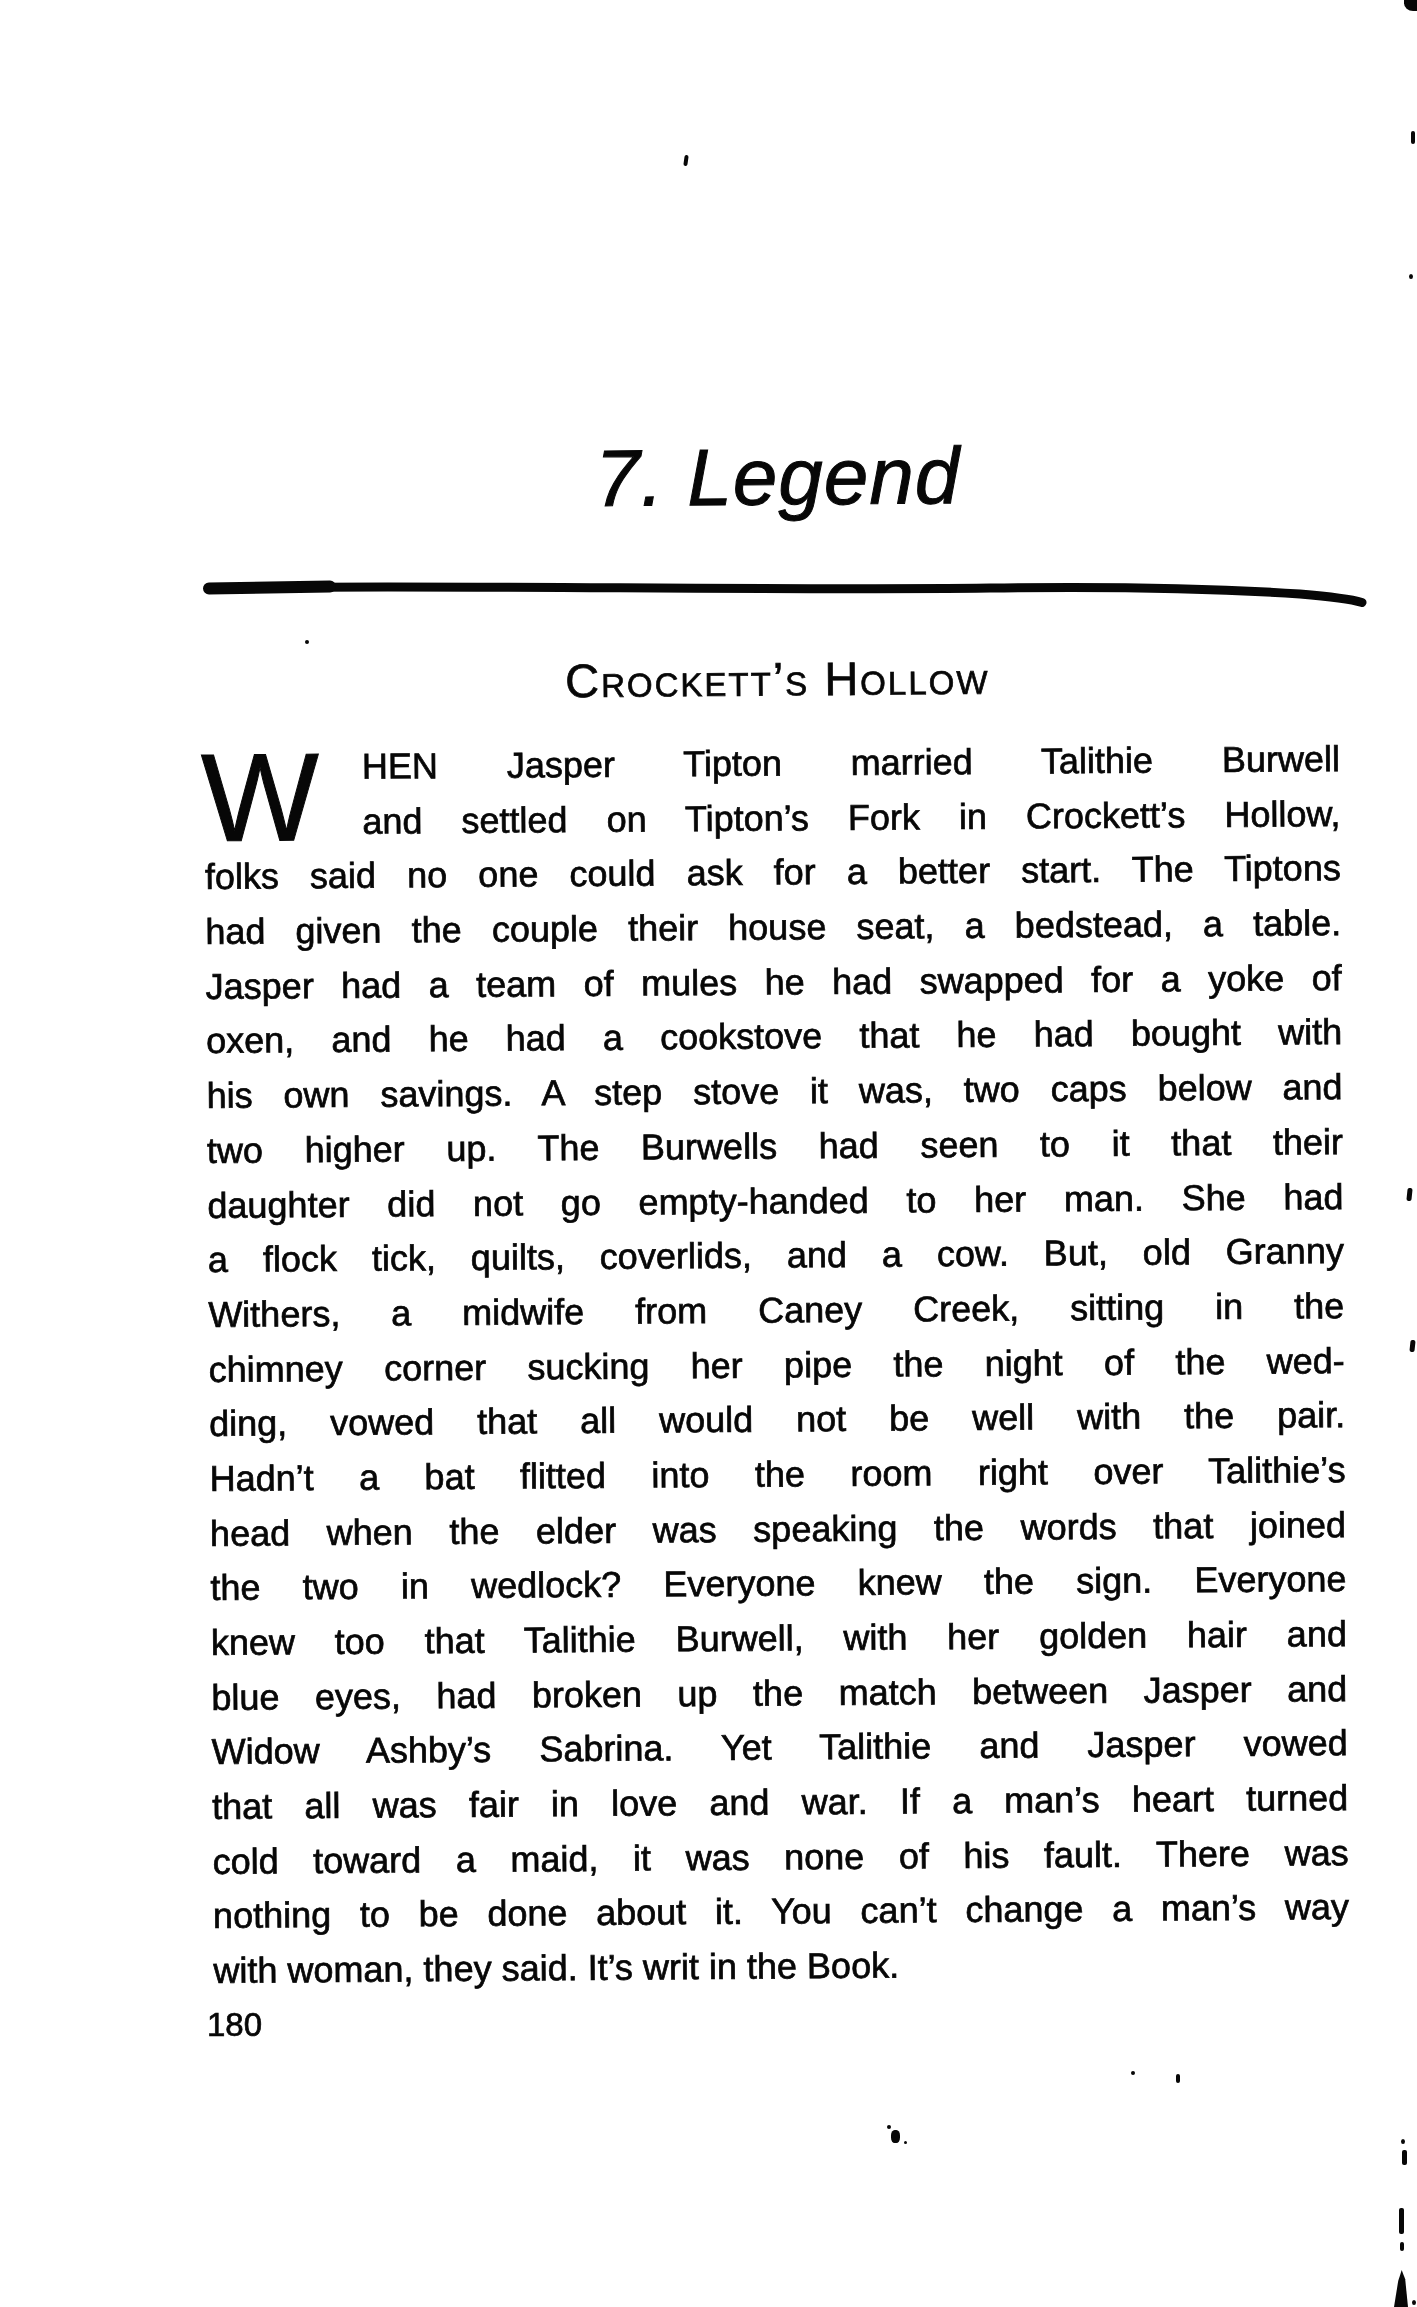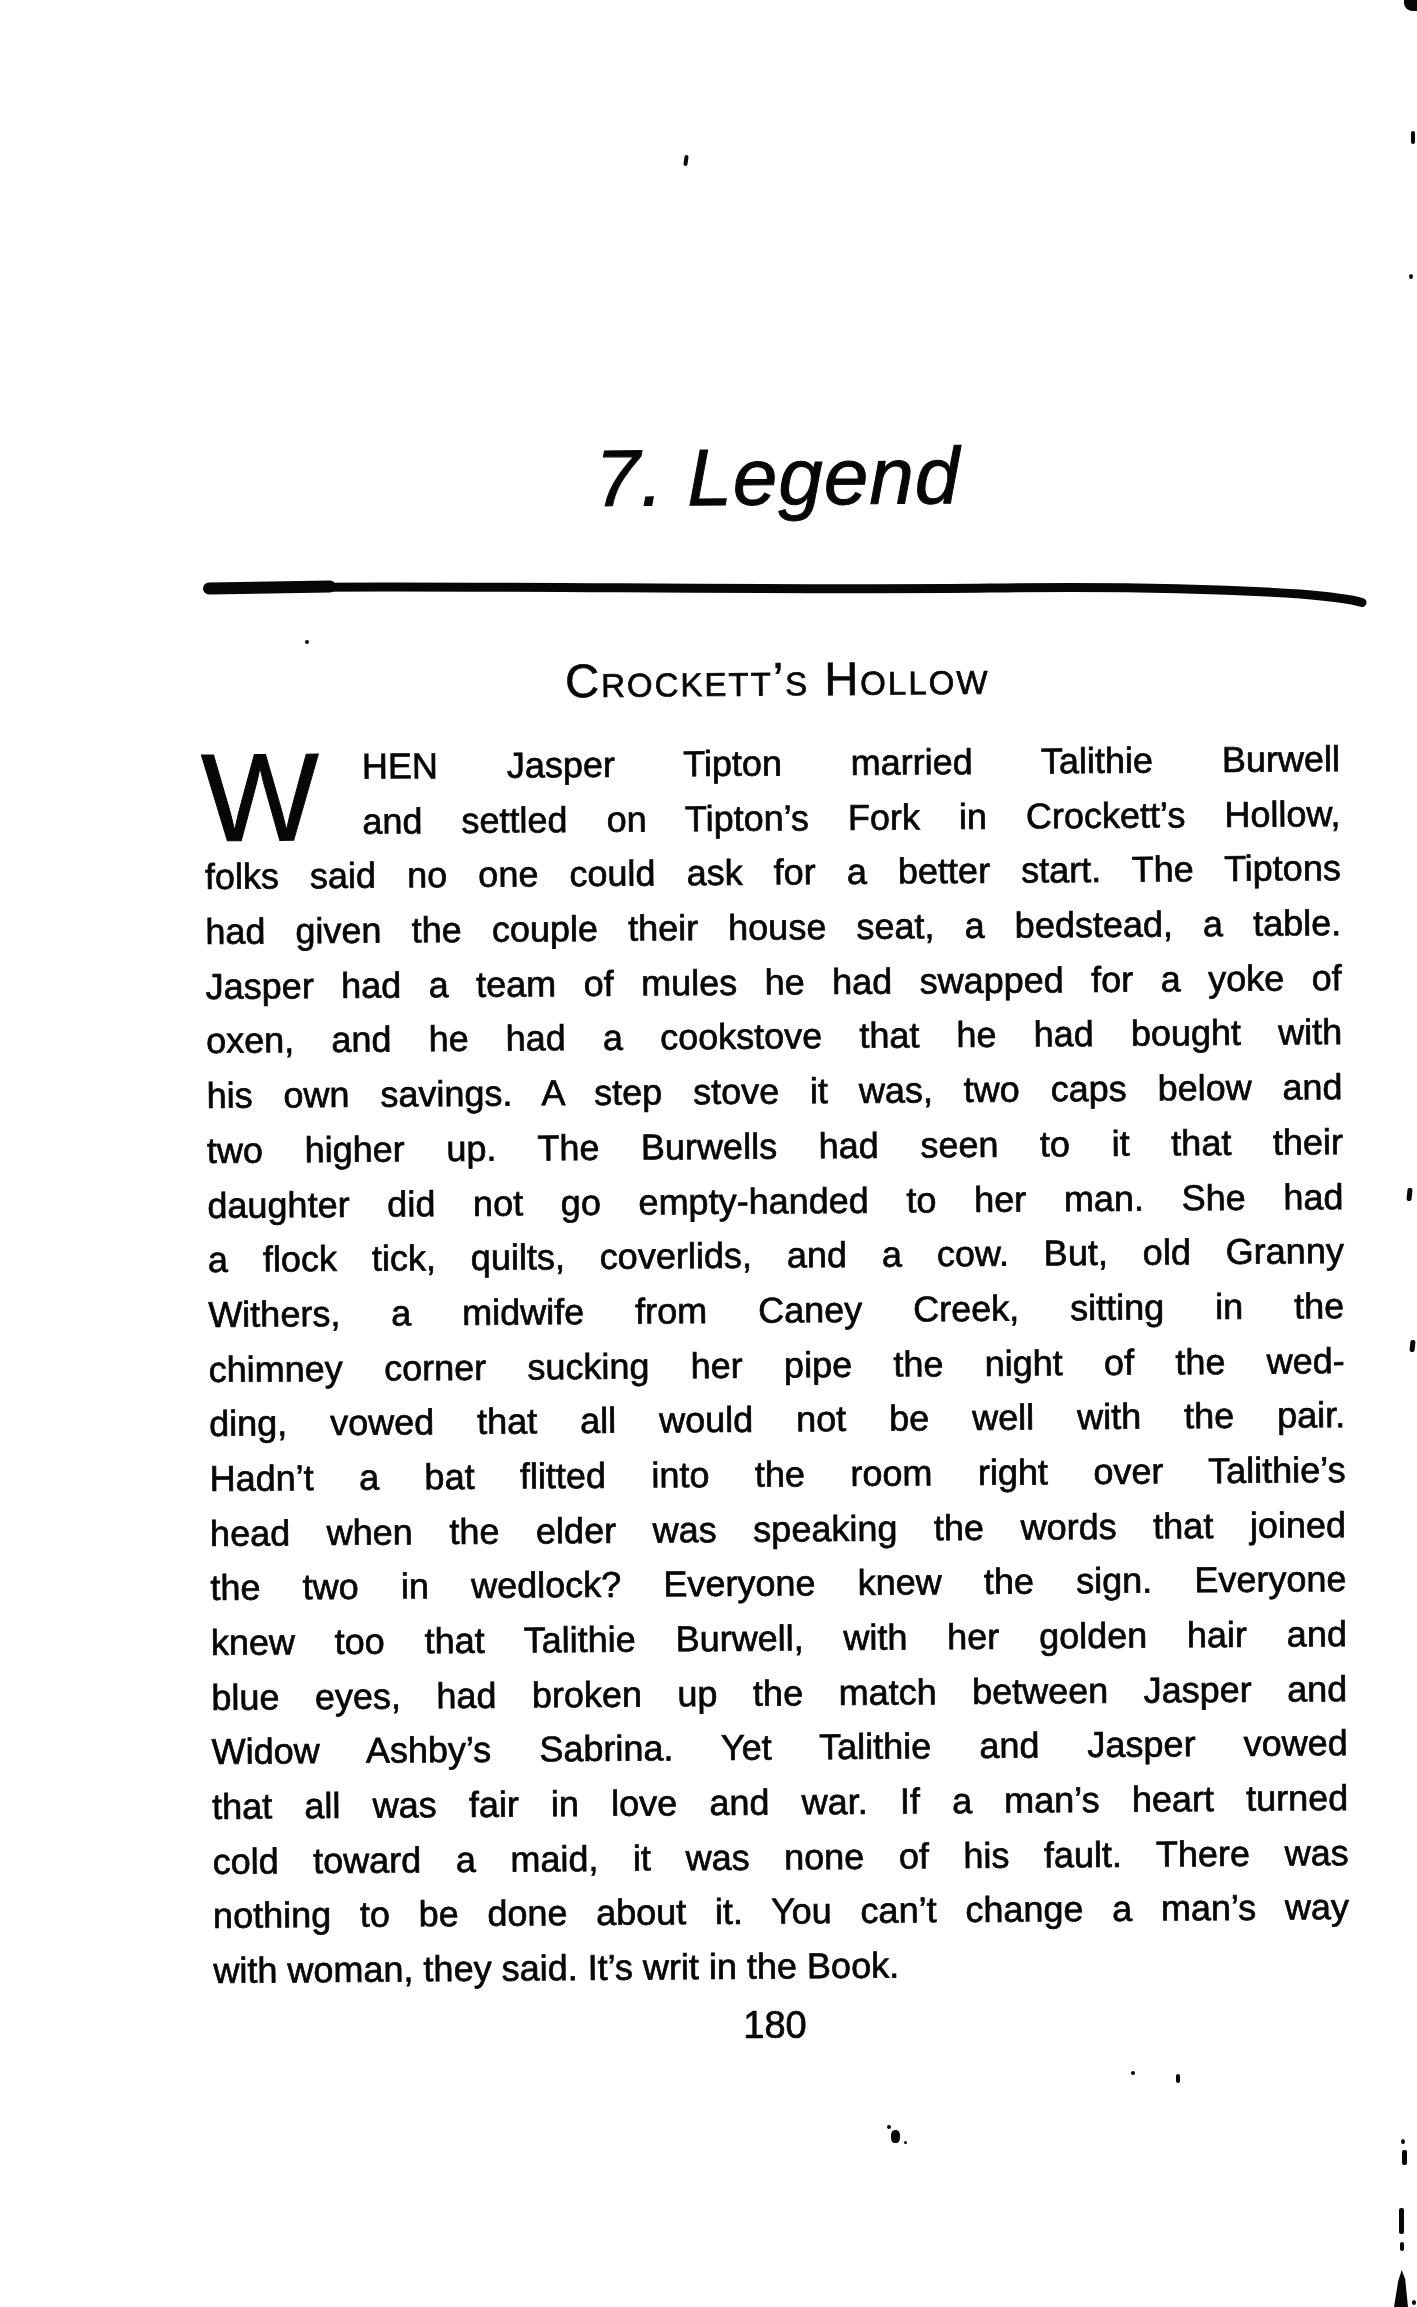--- a/index.html
+++ b/index.html
@@ -44,21 +44,21 @@
   }
   .line.dc{margin-left:158px;}
   .line.last{text-align-last:left;}
   .drop-cap{
     position:absolute;left:-3px;top:-6px;
     font-size:125px;line-height:125px;
     -webkit-text-stroke:1px #070707;
   }
   .page-number{
     position:absolute;left:207px;top:2006px;width:1136px;
-    text-align:center;font-size:38px;line-height:38px;
+    text-align:left;font-size:33px;line-height:38px;
     -webkit-text-stroke:0.7px #070707;
   }
   .speck{position:absolute;background:#070707;}
   .r2{border-radius:2px;}
   .rd{border-radius:50%;}
   .blob-corner-tr{border-radius:0 0 0 70%;}
   .blob-br{clip-path:polygon(55% 0,30% 30%,0 100%,100% 100%,80% 25%);}
 </style>
 </head>
 <body>

